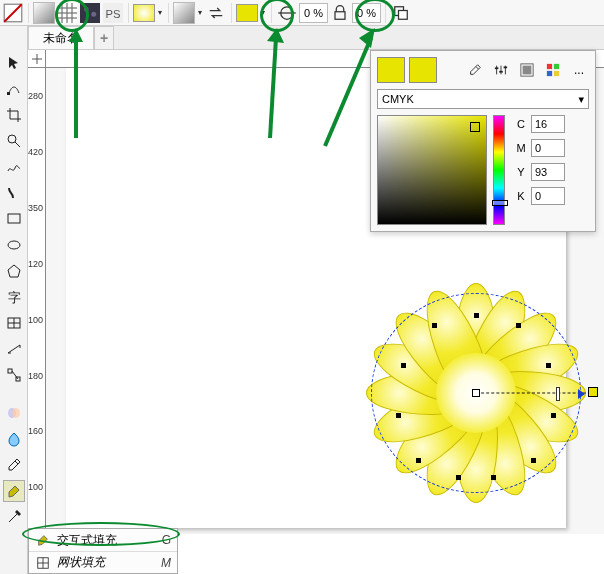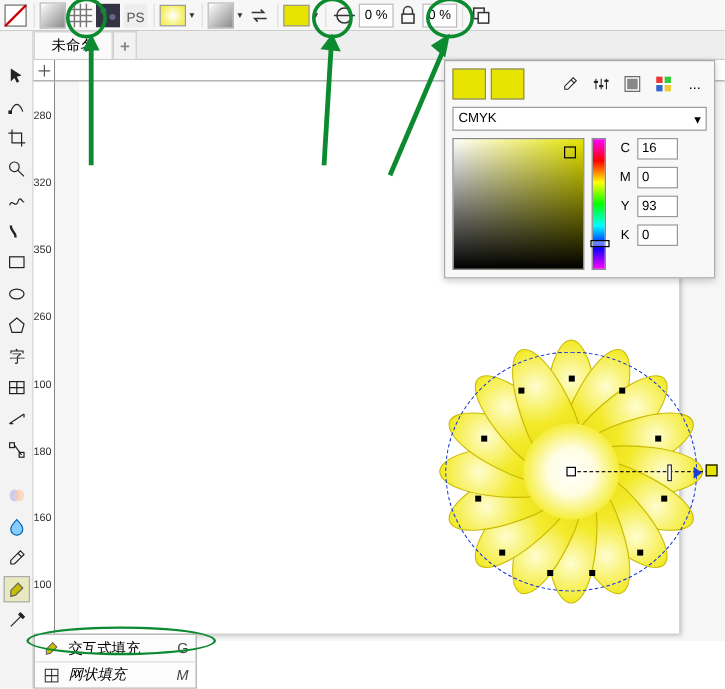--- a/index.html
+++ b/index.html
@@ -62,21 +62,21 @@
   .flower { position: relative; width: 260px; height: 260px; }
   .petal { position: absolute; left: 50%; top: 50%; width: 44px; height: 110px; background: radial-gradient(circle at 50% 30%, #fffdd0 0%, #f3ea2a 40%, #e2d400 100%); border-radius: 50% 50% 50% 50% / 60% 60% 40% 40%; transform-origin: 50% 100%; border: 1px solid #c8bb00; }
   .sel-ellipse { position: absolute; left: 50%; top: 50%; width: 210px; height: 200px; border: 1px dashed #1a3bd6; border-radius: 50%; transform: translate(-50%, -50%); }
   .center-core { position: absolute; left: 50%; top: 50%; width: 80px; height: 80px; transform: translate(-50%, -50%); border-radius: 50%; background: radial-gradient(circle, #fff 0%, #fffde0 35%, #f5ee3c 70%); }
   .grad-line { position:absolute; left:50%; top:50%; width:120px; height:0; border-top:1px dashed #1a1a1a; transform: translateY(-50%); }
   .grad-end { position:absolute; width:10px; height:10px; background:#e6e400; border:1px solid #000; }
   .grad-start { position:absolute; width:8px; height:8px; background:#fff; border:1px solid #000; }
   .grad-arrow { position:absolute; width:0; height:0; border-left:7px solid #1a3bd6; border-top:5px solid transparent; border-bottom:5px solid transparent; }
 
   
-  .flyout { position: absolute; left: 28px; bottom: 0; width: 136px; background: #fcfcfc; border: 1px solid #aaa; }
+  .flyout { position: absolute; left: 28px; bottom: 0; width: 150px; background: #fcfcfc; border: 1px solid #aaa; }
   .fly-row { display: flex; align-items: center; height: 22px; padding: 0 6px; gap: 6px; font-size: 12px; }
   .fly-row .key { margin-left: auto; color: #444; }
   .fly-icon { width: 16px; height: 16px; display:inline-flex; align-items:center; justify-content:center;}
   .oval-mark { position:absolute; border:2px solid #0b8a2f; border-radius: 50%/50%; pointer-events:none; }
 
   
   .pnode{ position:absolute; width:5px; height:5px; background:#000; }
 </style>
 </head>
 <body>
@@ -269,23 +269,23 @@
 
 <div class="ruler-corner">
     <svg width="10" height="10">
       <line x1="0" y1="5" x2="10" y2="5" stroke="#555"></line>
       <line x1="5" y1="0" x2="5" y2="10" stroke="#555"></line>
     </svg>
   </div>
 <div class="ruler-h"></div>
 <div class="ruler-v">
   <div class="tick" style="top:6%">280</div>
-  <div class="tick" style="top:18%">320</div>
+  <div class="tick" style="top:18%">420</div>
   <div class="tick" style="top:30%">350</div>
-  <div class="tick" style="top:42%">260</div>
+  <div class="tick" style="top:42%">120</div>
   <div class="tick" style="top:54%">100</div>
   <div class="tick" style="top:66%">180</div>
   <div class="tick" style="top:78%">160</div>
   <div class="tick" style="top:90%">100</div>
 </div>
 
 <div class="canvas">
   <div class="page"></div>
 
   <div class="flower-wrap">

